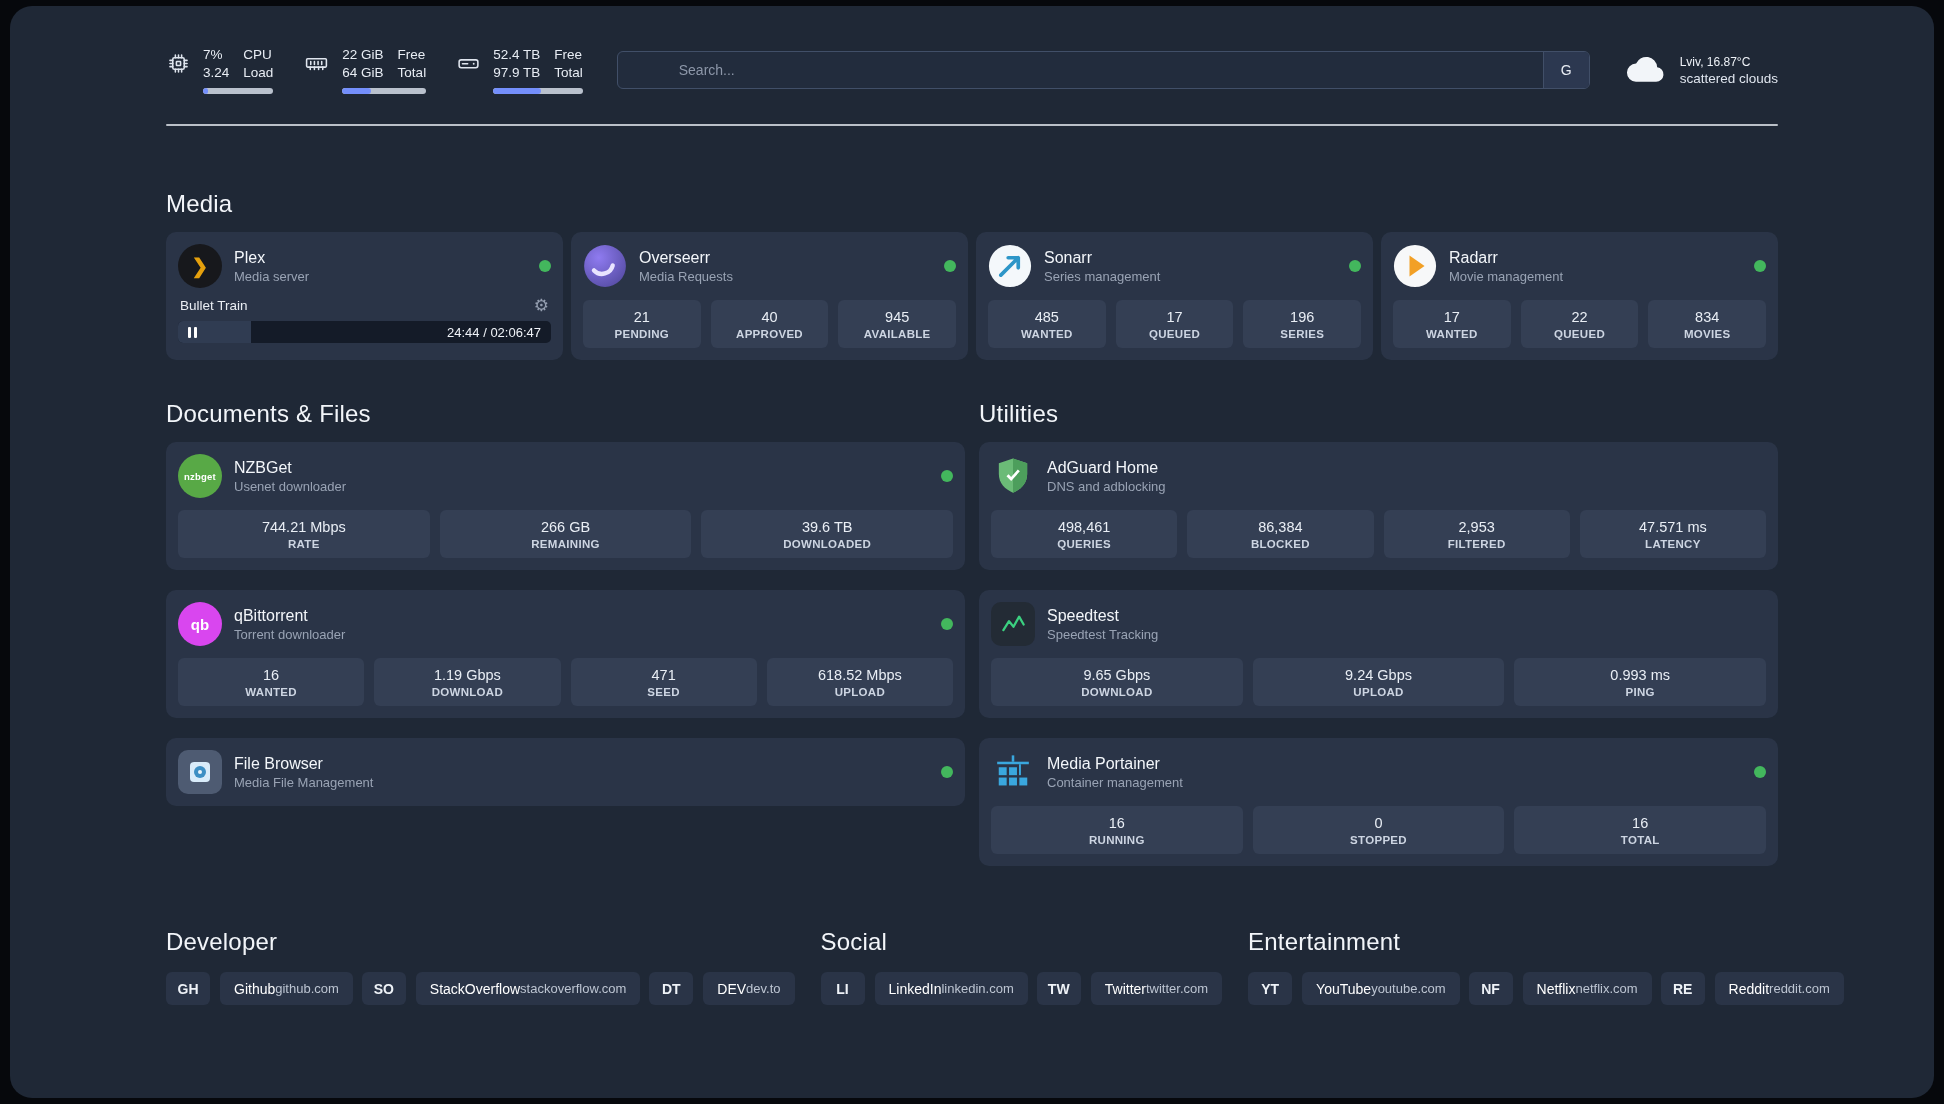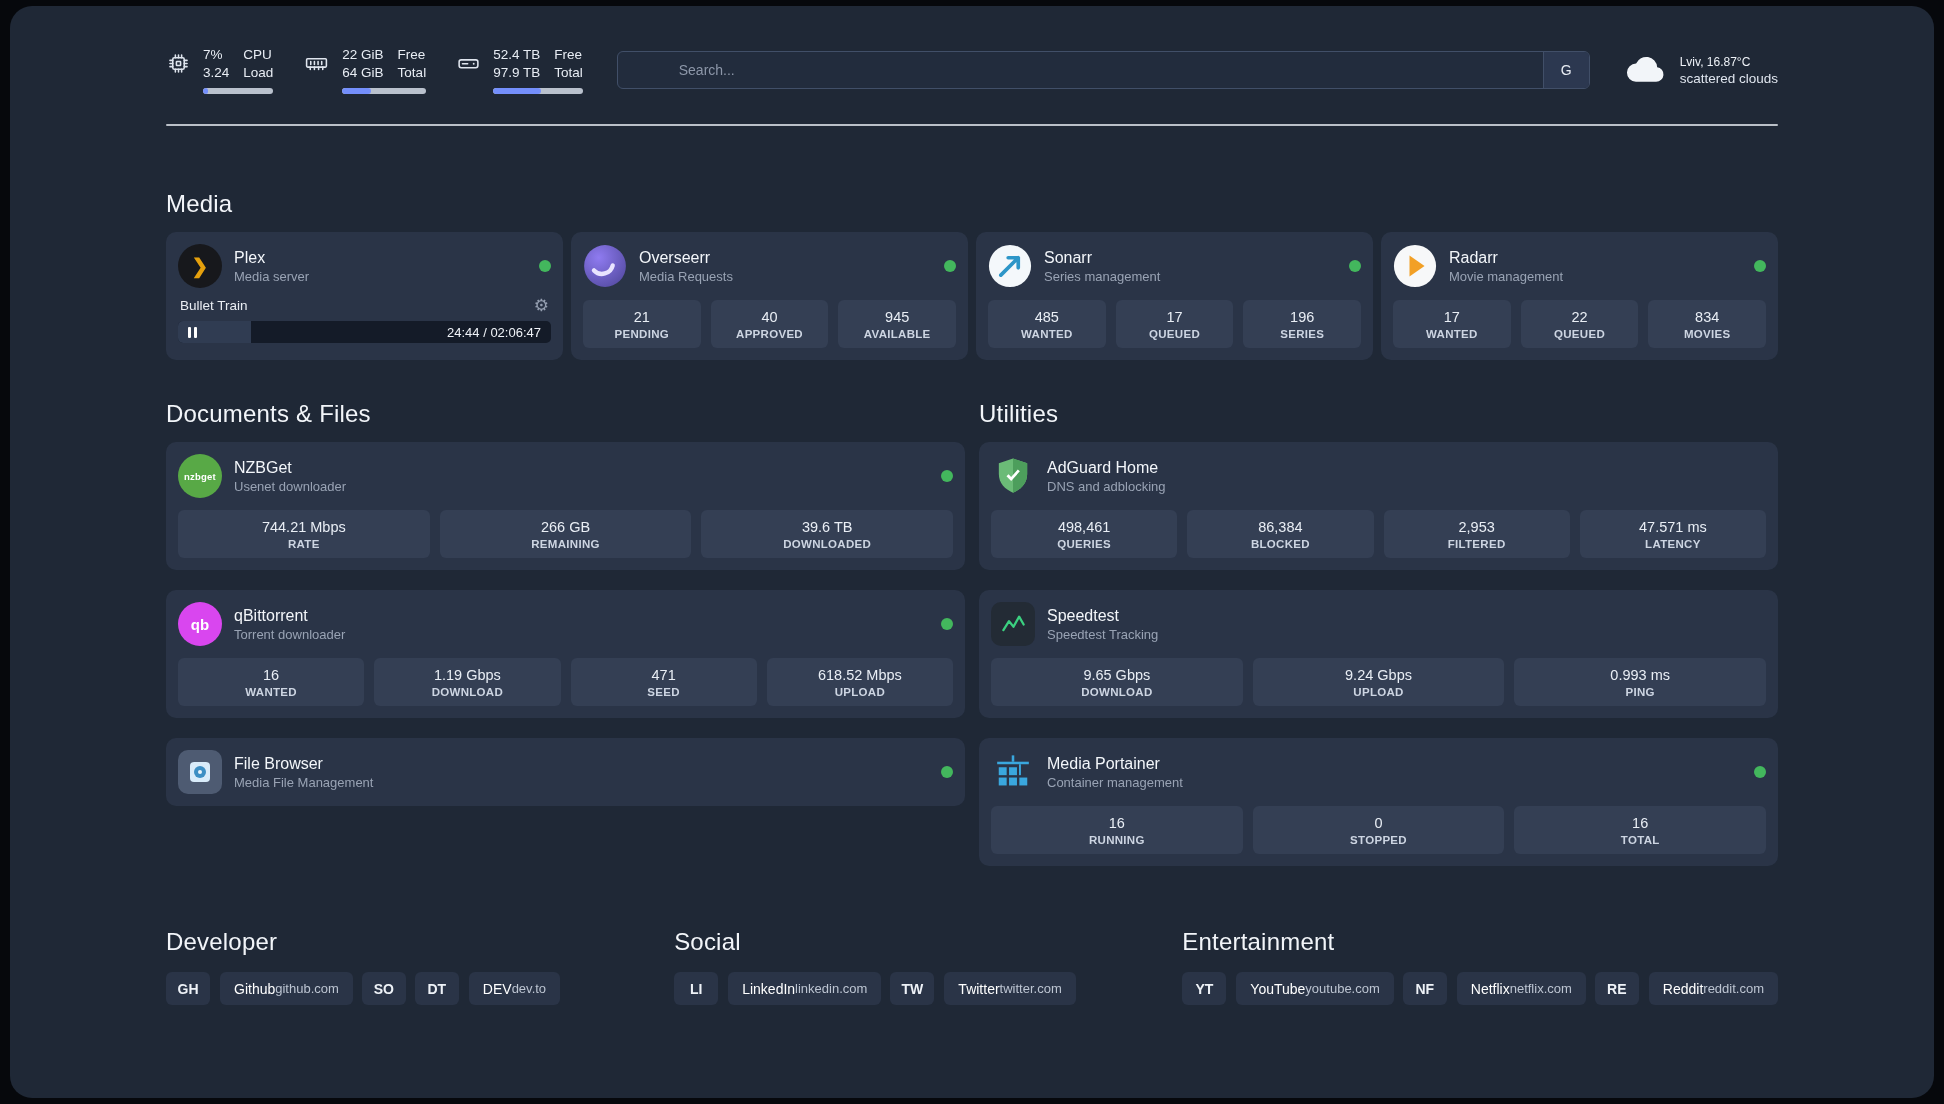--- a/index.html
+++ b/index.html
@@ -503,20 +503,24 @@
         <div class="bm-rows">
           <div class="bm-row">
             <div class="bm-abbr">GH</div>
             <div class="bm-pill">
               <span class="bm-name">Github</span>
               <span class="bm-url">github.com</span>
             </div>
           </div>
           <div class="bm-row">
             <div class="bm-abbr">SO</div>
+            <div class="bm-pill">
+              <span class="bm-name">StackOverflow</span>
+              <span class="bm-url">stackoverflow.com</span>
+            </div>
           </div>
           <div class="bm-row">
             <div class="bm-abbr">DT</div>
             <div class="bm-pill">
               <span class="bm-name">DEV</span>
               <span class="bm-url">dev.to</span>
             </div>
           </div>
         </div>
       </div>

